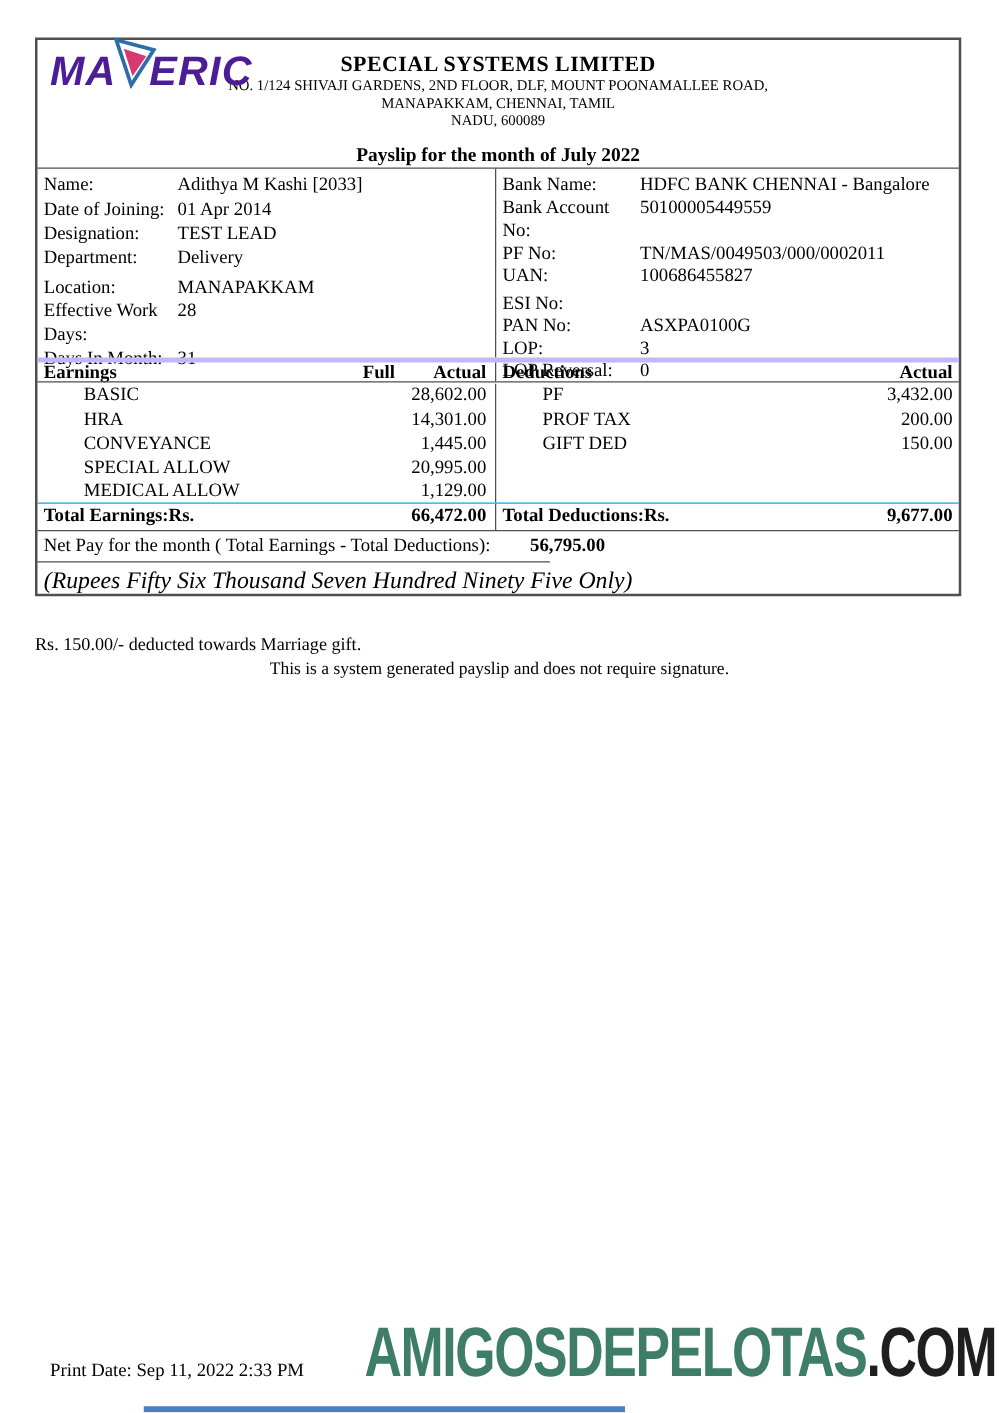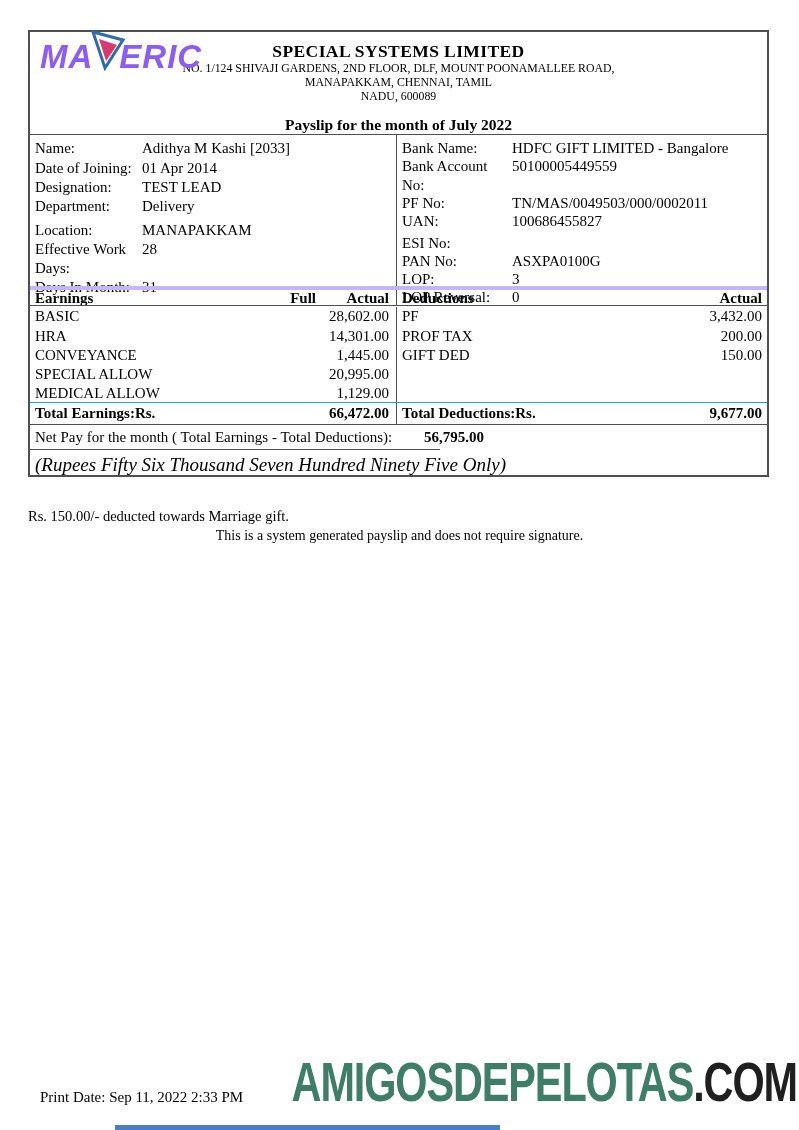--- a/index.html
+++ b/index.html
@@ -12,21 +12,21 @@
   
   .doc-box {
     position:absolute; left:28px; top:30px; width:741px; height:447px;
     border:2px solid #4f4f4f; display:flex; flex-direction:column;
   }
 
   
   .doc-header { position:relative; height:107px; text-align:center; padding-top:9px; }
   .logo { position:absolute; left:10px; top:6px; display:flex; align-items:center;
           font-family:"Liberation Sans", sans-serif; font-style:italic; font-weight:bold;
-          font-size:33px; color:#8b5cf6; letter-spacing:1px; }
+          font-size:33px; color:#4c1d95; letter-spacing:1px; }
   .logo-tri { margin:-14px -7px 0 -5px; }
   .company-name { font-size:17.5px; font-weight:bold; letter-spacing:0.4px; }
   .addr { font-size:11.8px; line-height:13.8px; }
   .payslip-title { font-size:15.5px; font-weight:bold; margin-top:13px; }
 
   
   .split { display:flex; }
   .pane-left { width:367px; border-right:1px solid #4f4f4f; }
   .pane-right { flex:1; }
 
@@ -44,21 +44,21 @@
   .tbl-header { height:19px; border-top:4px solid #c4b5fd; font-weight:bold; font-size:15px; }
   .tbl-header .pane-left, .tbl-header .pane-right,
   .tbl-row, .totals .pane-left, .totals .pane-right { display:flex; }
   .cell-name { flex:1; padding-left:5px; }
   .cell-full { width:60px; text-align:right; }
   .cell-actual { width:80px; text-align:right; padding-right:7px; }
   .cell-actual-r { flex:1; text-align:right; padding-right:5px; }
 
   
   .tbl-body { height:97px; border-top:1px solid #4f4f4f; font-size:15px; padding-top:1px; }
-  .tbl-row { line-height:19.2px; }
+  .tbl-row { line-height:19.2px;padding-left:32px; }
 
   
   .totals { height:23px; border-top:1px solid #0ea5e9; font-weight:bold; font-size:15px; }
   .totals .pane-left, .totals .pane-right { line-height:21px; }
 
   
   .netpay { position:relative; height:26px; border-top:1px solid #4f4f4f;
             font-size:15px; line-height:25px; padding-left:5px; }
   .netpay::after { content:""; position:absolute; left:0; bottom:0; width:410px;
                    border-bottom:1px solid #4f4f4f; }
@@ -130,21 +130,21 @@
           <span class="info-value">28</span>
         </div>
         <div class="info-row">
           <span class="info-label">Days In Month:</span>
           <span class="info-value">31</span>
         </div>
       </div>
       <div class="pane-right">
         <div class="info-row">
           <span class="info-label">Bank Name:</span>
-          <span class="info-value">HDFC GIFT LIMITED - Bangalore</span>
+          <span class="info-value">HDFC BANK CHENNAI - Bangalore</span>
         </div>
         <div class="info-row">
           <span class="info-label">Bank Account No:</span>
           <span class="info-value">50100005449559</span>
         </div>
         <div class="info-row">
           <span class="info-label">PF No:</span>
           <span class="info-value">TN/MAS/0049503/000/0002011</span>
         </div>
         <div class="info-row">

